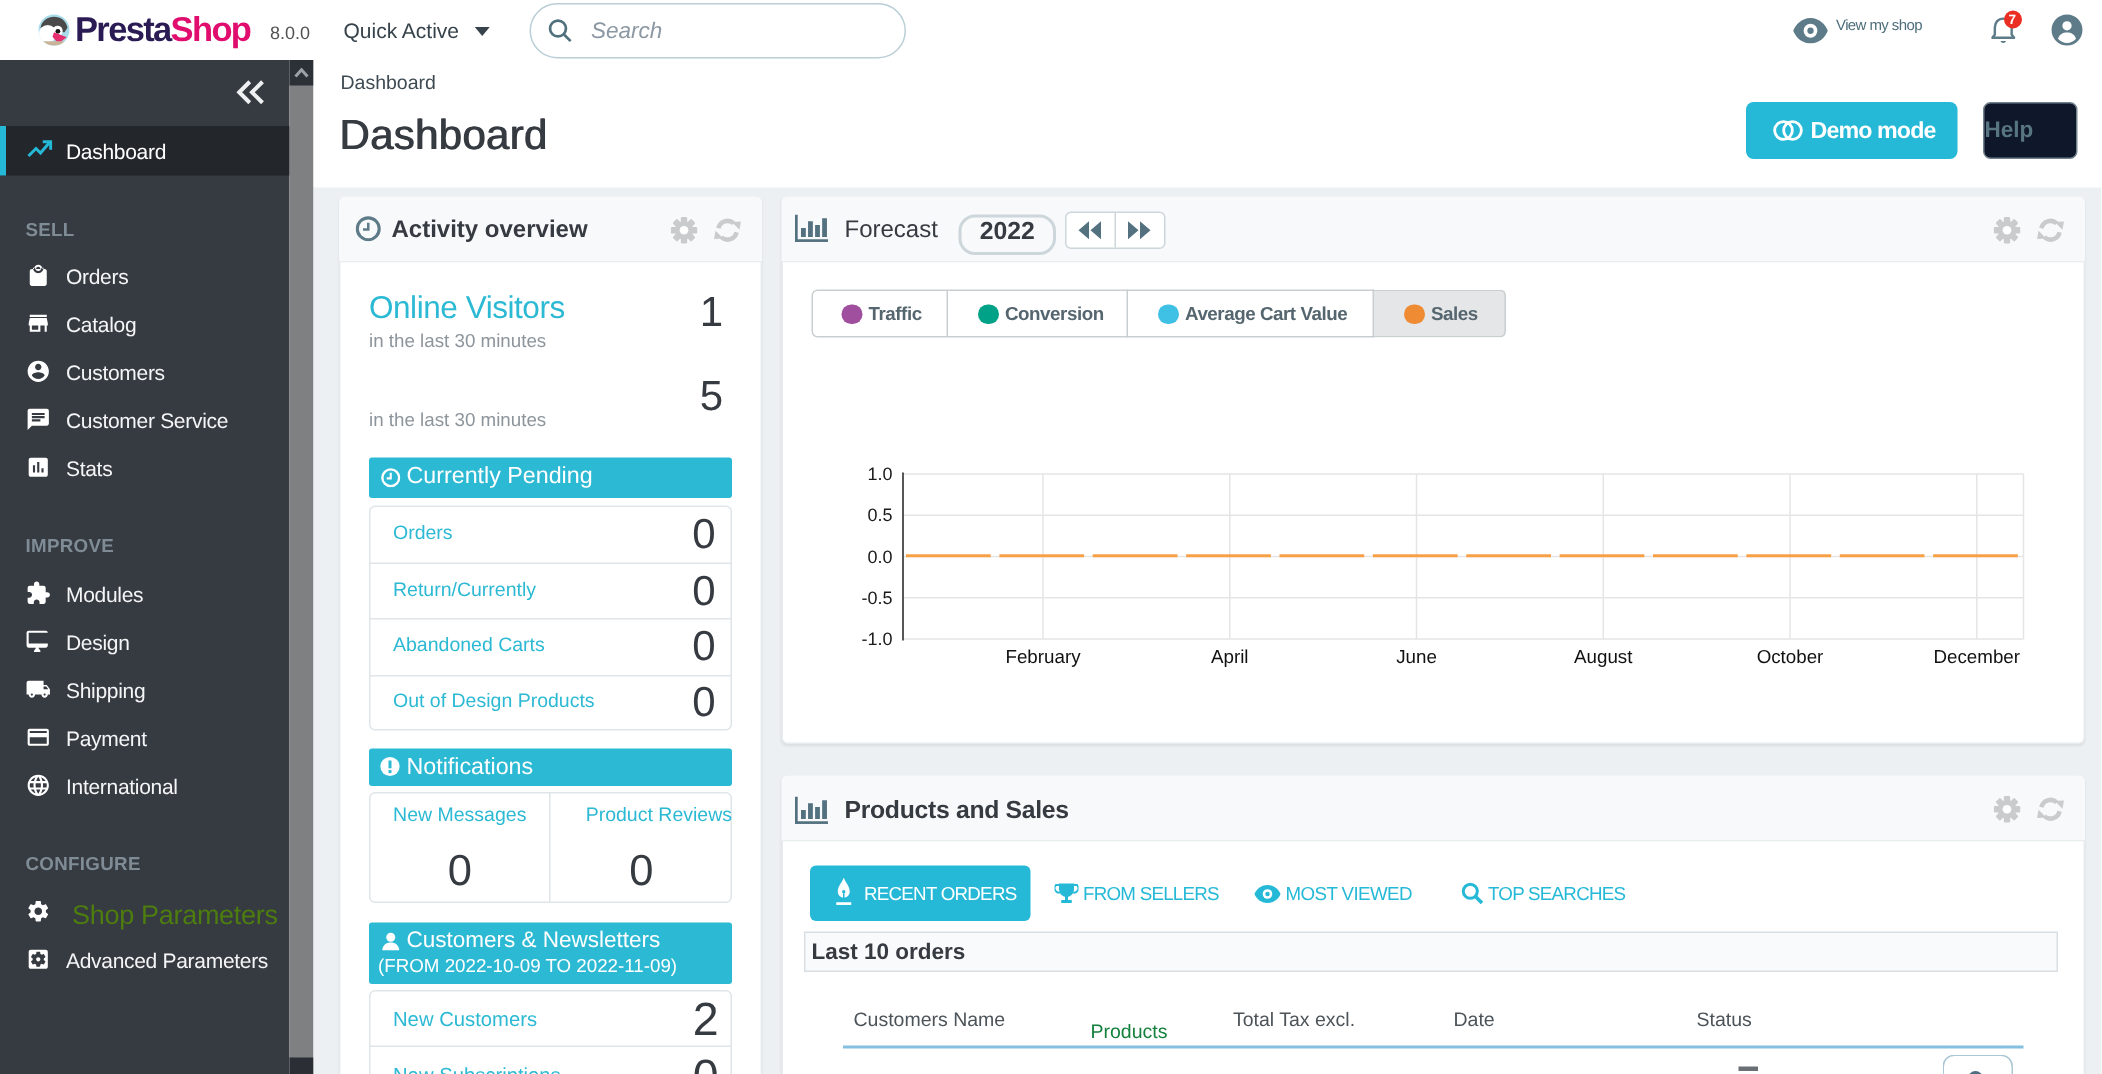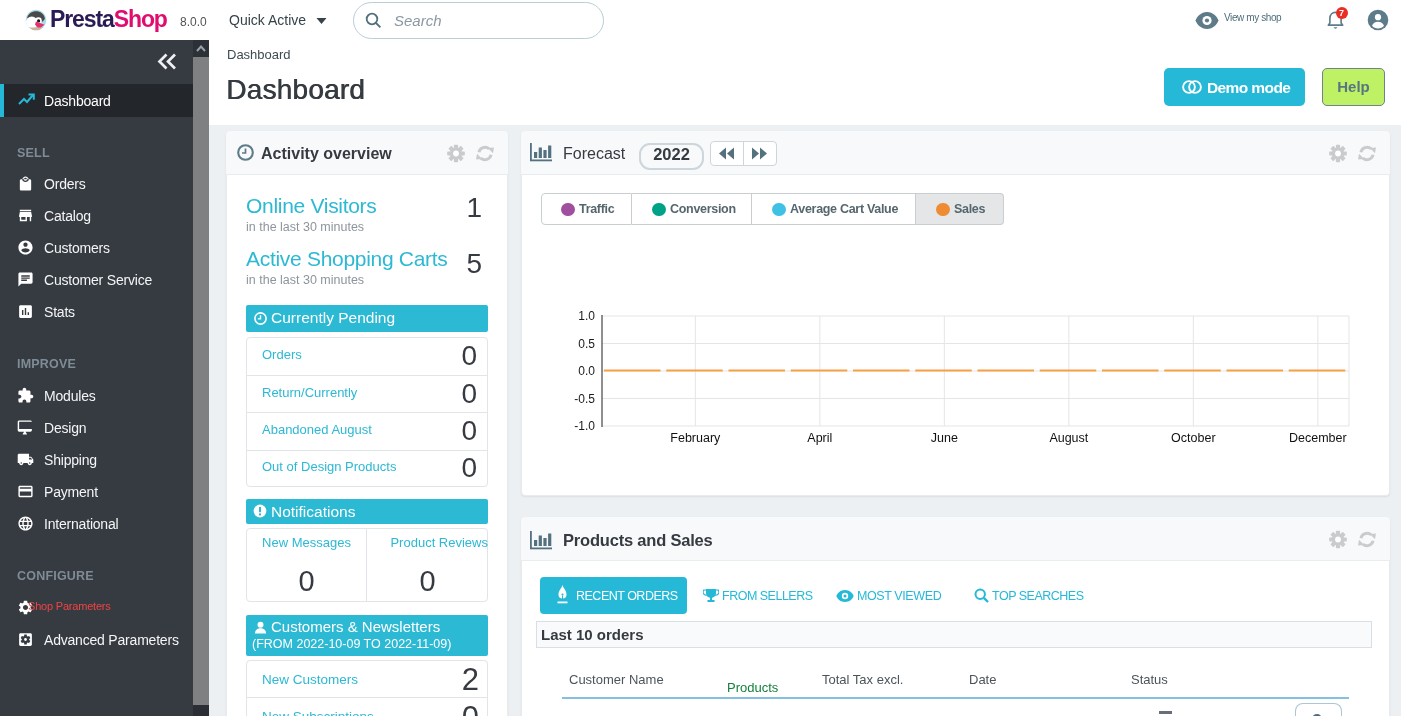--- a/index.html
+++ b/index.html
@@ -126,21 +126,21 @@
         <path d="M20 4H4c-1.11 0-1.99.89-1.99 2L2 18c0 1.11.89 2 2 2h16c1.11 0 2-.89 2-2V6c0-1.11-.89-2-2-2zm0 14H4v-6h16v6zm0-10H4V6h16v2z" fill="#fff"></path>
       </svg>
       <div class="abs" style="left:44px;top:484px;font-size:14px;letter-spacing:-0.2px;color:#f4f5f6">Payment</div>
       <svg class="abs" style="left:17px;top:515px" width="17" height="17" viewBox="0 0 24 24">
         <path d="M11.99 2C6.47 2 2 6.48 2 12s4.47 10 9.99 10C17.52 22 22 17.52 22 12S17.52 2 11.99 2zm6.93 6h-2.95c-.32-1.25-.78-2.45-1.38-3.56 1.84.63 3.37 1.91 4.33 3.56zM12 4.04c.83 1.2 1.48 2.53 1.91 3.96h-3.82c.43-1.43 1.08-2.76 1.91-3.96zM4.26 14C4.1 13.36 4 12.69 4 12s.1-1.36.26-2h3.38c-.08.66-.14 1.32-.14 2 0 .68.06 1.34.14 2H4.26zm.82 2h2.95c.32 1.25.78 2.45 1.38 3.56-1.84-.63-3.37-1.9-4.33-3.56zm2.95-8H5.08c.96-1.66 2.49-2.93 4.33-3.56C8.81 5.55 8.35 6.75 8.03 8zM12 19.96c-.83-1.2-1.48-2.53-1.91-3.96h3.82c-.43 1.43-1.08 2.76-1.91 3.96zM14.34 14H9.66c-.09-.66-.16-1.32-.16-2 0-.68.07-1.35.16-2h4.68c.09.65.16 1.32.16 2 0 .68-.07 1.34-.16 2zm.25 5.56c.6-1.11 1.06-2.31 1.38-3.56h2.95c-.96 1.65-2.49 2.93-4.33 3.56zM16.36 14c.08-.66.14-1.32.14-2 0-.68-.06-1.34-.14-2h3.38c.16.64.26 1.31.26 2s-.1 1.36-.26 2h-3.38z" fill="#fff"></path>
       </svg>
       <div class="abs" style="left:44px;top:516px;font-size:14px;letter-spacing:-0.2px;color:#f4f5f6">International</div>
       <svg class="abs" style="left:17px;top:599px" width="17" height="17" viewBox="0 0 24 24">
         <path d="M19.14 12.94c.04-.3.06-.61.06-.94 0-.32-.02-.64-.07-.94l2.03-1.58c.18-.14.23-.41.12-.61l-1.92-3.32c-.12-.22-.37-.29-.59-.22l-2.39.96c-.5-.38-1.03-.7-1.62-.94l-.36-2.54c-.04-.24-.24-.41-.48-.41h-3.84c-.24 0-.43.17-.47.41l-.36 2.54c-.59.24-1.13.57-1.62.94l-2.39-.96c-.22-.08-.47 0-.59.22L2.74 8.87c-.12.21-.08.47.12.61l2.03 1.58c-.05.3-.09.63-.09.94s.02.64.07.94l-2.03 1.58c-.18.14-.23.41-.12.61l1.92 3.32c.12.22.37.29.59.22l2.39-.96c.5.38 1.03.7 1.62.94l.36 2.54c.05.24.24.41.48.41h3.84c.24 0 .44-.17.47-.41l.36-2.54c.59-.24 1.13-.56 1.62-.94l2.39.96c.22.08.47 0 .59-.22l1.92-3.32c.12-.22.07-.47-.12-.61l-2.01-1.58zM12 15.6c-1.98 0-3.6-1.62-3.6-3.6s1.62-3.6 3.6-3.6 3.6 1.62 3.6 3.6-1.62 3.6-3.6 3.6z" fill="#fff"></path>
       </svg>
-      <div class="abs" style="left:28px;top:600px;font-size:11px;letter-spacing:-0.2px;color:#ef4444">Shop Parameters</div>
+      <div class="abs" style="left:48px;top:600px;font-size:18px;letter-spacing:-0.2px;color:#4d7c0f">Shop Parameters</div>
       <svg class="abs" style="left:17px;top:631px" width="17" height="17" viewBox="0 0 24 24">
         <path d="M12 10c-1.1 0-2 .9-2 2s.9 2 2 2 2-.9 2-2-.9-2-2-2zm7-7H5c-1.1 0-2 .9-2 2v14c0 1.1.9 2 2 2h14c1.1 0 2-.9 2-2V5c0-1.1-.9-2-2-2zm-1.75 9c0 .23-.02.46-.05.68l1.48 1.16c.13.11.17.3.08.45l-1.4 2.42c-.09.15-.27.21-.43.15l-1.74-.7c-.36.28-.76.51-1.18.69l-.26 1.85c-.03.17-.18.3-.35.3h-2.8c-.17 0-.32-.13-.35-.29l-.26-1.85c-.43-.18-.82-.41-1.18-.69l-1.74.7c-.16.06-.34 0-.43-.15l-1.4-2.42c-.09-.15-.05-.34.08-.45l1.48-1.16c-.03-.23-.05-.46-.05-.69 0-.23.02-.46.05-.68l-1.48-1.16c-.13-.11-.17-.3-.08-.45l1.4-2.42c.09-.15.27-.21.43-.15l1.74.7c.36-.28.76-.51 1.18-.69l.26-1.85c.03-.17.18-.3.35-.3h2.8c.17 0 .32.13.35.29l.26 1.85c.43.18.82.41 1.18.69l1.74-.7c.16-.06.34 0 .43.15l1.4 2.42c.09.15.05.34-.08.45l-1.48 1.16c.03.23.05.46.05.69z" fill="#fff"></path>
       </svg>
       <div class="abs" style="left:44px;top:632px;font-size:14px;letter-spacing:-0.2px;color:#f4f5f6">Advanced Parameters</div>
     </div>
 
 
 <div class="abs" style="left:193px;top:40px;width:16px;height:676px;background:#7e8082"></div>
 <div class="abs" style="left:193px;top:40px;width:16px;height:17px;background:#2c3037"></div>
 <svg class="abs" style="left:196px;top:45px" width="10" height="7" viewBox="0 0 10 7">
@@ -153,59 +153,58 @@
 <div class="abs" style="left:227px;top:47px;font-size:13px;color:#3f4b52">Dashboard</div>
 <div class="abs" style="left:226px;top:74px;font-size:28px;font-weight:400;letter-spacing:0.2px;color:#363a41;text-shadow:0.7px 0 0 #363a41">Dashboard</div>
 
 <div class="abs" style="left:1164px;top:68px;width:141px;height:38px;background:#25b9d7;border-radius:5px"></div>
 <svg class="abs" style="left:1182px;top:80px" width="20" height="14" viewBox="0 0 20 14">
   <circle cx="7" cy="7" r="5.9" fill="none" stroke="#fff" stroke-width="1.9"></circle>
   <circle cx="13" cy="7" r="5.9" fill="none" stroke="#fff" stroke-width="1.9"></circle>
 </svg>
 <div class="abs" style="left:1207px;top:79px;font-size:15.5px;font-weight:700;letter-spacing:-0.6px;color:#fff">Demo mode</div>
 
-<div class="abs" style="left:1322px;top:68px;width:63px;height:38px;background:#bef264;border:1px solid #71828c;border-radius:5px;text-align:center;line-height:36px;font-size:15px;font-weight:700;color:#587582">Help</div>
+<div class="abs" style="left:1322px;top:68px;width:63px;height:38px;background:#0f172a;border:1px solid #71828c;border-radius:5px;text-align:left;line-height:36px;font-size:15px;font-weight:700;color:#587582">Help</div>
 
 
 <div class="abs" style="left:209px;top:125px;width:1192px;height:591px;background:#edf0f3"></div>
 
 
 <div class="panel" style="left:226px;top:131px;width:282px;height:590px"></div>
 <div class="phead abs" style="left:226px;top:131px;width:282px"></div>
 <svg class="abs" style="left:237px;top:144px" width="17" height="17" viewBox="0 0 17 17">
       <circle cx="8.5" cy="8.5" r="7.3" fill="none" stroke="#5d7b88" stroke-width="2.1"></circle>
       <path d="M8.5 4.5 L8.5 9 L5 9" fill="none" stroke="#5d7b88" stroke-width="1.7"></path>
     </svg>
 <div class="ptitle" style="left:261px;top:145px">Activity overview</div>
 <g id="act-gears"></g>
 
 <div class="abs cylink" style="left:246px;top:194px;font-size:21px;letter-spacing:-0.3px">Online Visitors</div>
 <div class="abs num" style="left:452px;top:192px;font-size:28px;width:30px;text-align:right">1</div>
 <div class="abs" style="left:246px;top:220px;font-size:12.5px;color:#8d959c">in the last 30 minutes</div>
-<div class="abs cylink" style="left:246px;top:247px;font-size:21px;letter-spacing:-0.3px">Active Shopping Carts</div>
 <div class="abs num" style="left:452px;top:248px;font-size:28px;width:30px;text-align:right">5</div>
 <div class="abs" style="left:246px;top:273px;font-size:12.5px;color:#8d959c">in the last 30 minutes</div>
 
 
 <div class="cyanbar" style="left:246px;top:305px;width:242px;height:27px"></div>
 <svg class="abs" style="left:254px;top:312px" width="13" height="13" viewBox="0 0 13 13">
       <circle cx="6.5" cy="6.5" r="5.6" fill="none" stroke="#fff" stroke-width="1.6"></circle>
       <path d="M6.5 3.2 L6.5 6.9 L3.8 6.9" fill="none" stroke="#fff" stroke-width="1.4"></path>
     </svg>
 <div class="abs" style="left:271px;top:309px;font-size:15.5px;color:#fff">Currently Pending</div>
 
 <div class="listbox" style="left:246px;top:337px;width:242px;height:150px"></div>
 <div id="pending-rows">
       <div class="abs cylink" style="left:262px;top:347px;font-size:13px">Orders</div>
       <div class="abs num" style="left:447px;top:340px;width:30px;text-align:right;font-size:28px">0</div>
       <div class="abs" style="left:246px;top:374.5px;width:242px;border-top:1px solid #dfe5e8"></div>
       <div class="abs cylink" style="left:262px;top:384.5px;font-size:13px">Return/Currently</div>
       <div class="abs num" style="left:447px;top:377.5px;width:30px;text-align:right;font-size:28px">0</div>
       <div class="abs" style="left:246px;top:412px;width:242px;border-top:1px solid #dfe5e8"></div>
-      <div class="abs cylink" style="left:262px;top:421.5px;font-size:13px">Abandoned August</div>
+      <div class="abs cylink" style="left:262px;top:421.5px;font-size:13px">Abandoned Carts</div>
       <div class="abs num" style="left:447px;top:414.5px;width:30px;text-align:right;font-size:28px">0</div>
       <div class="abs" style="left:246px;top:449.5px;width:242px;border-top:1px solid #dfe5e8"></div>
       <div class="abs cylink" style="left:262px;top:458.5px;font-size:13px">Out of Design Products</div>
       <div class="abs num" style="left:447px;top:451.5px;width:30px;text-align:right;font-size:28px">0</div>
     </div>
 
 
 <div class="cyanbar" style="left:246px;top:499px;width:242px;height:25px"></div>
 <svg class="abs" style="left:253px;top:504px" width="14" height="14" viewBox="0 0 14 14">
       <circle cx="7" cy="7" r="6.4" fill="#fff"></circle>
@@ -358,21 +357,21 @@
         <line x1="9.8" y1="9.8" x2="14" y2="14" stroke="#25b9d7" stroke-width="2.4"></line>
       </svg>
       <div class="abs" style="left:992px;top:589px;font-size:12.5px;letter-spacing:-0.5px;color:#25b9d7">TOP SEARCHES</div>
     </div>
 
 
 <div class="abs" style="left:536px;top:621px;width:836px;height:27px;background:#f9fafb;border:1px solid #d9dfe3"></div>
 <div class="abs" style="left:541px;top:626px;font-size:15px;font-weight:700;color:#363a41">Last 10 orders</div>
 
 <div id="thead">
-      <div class="abs" style="left:569px;top:672px;font-size:13px;color:#4c545a">Customer Name</div>
+      <div class="abs" style="left:569px;top:672px;font-size:13px;color:#4c545a">Customers Name</div>
       <div class="abs" style="left:727px;top:680px;font-size:13px;color:#15803d">Products</div>
       <div class="abs" style="left:822px;top:672px;font-size:13px;color:#4c545a">Total Tax excl.</div>
       <div class="abs" style="left:969px;top:672px;font-size:13px;color:#4c545a">Date</div>
       <div class="abs" style="left:1131px;top:672px;font-size:13px;color:#4c545a">Status</div>
     </div>
 <div class="abs" style="left:562px;top:697px;width:787px;height:1.6px;background:#86c0e0"></div>
 
 
 <div class="abs" style="left:1295px;top:703px;width:47px;height:14px;background:#fff;border:1px solid #aac7d3;border-bottom:none;border-radius:8px 8px 0 0"></div>
 <div class="abs" style="left:1312px;top:713.5px;width:10px;height:10px;border-radius:50%;background:#4e6d80"></div>

